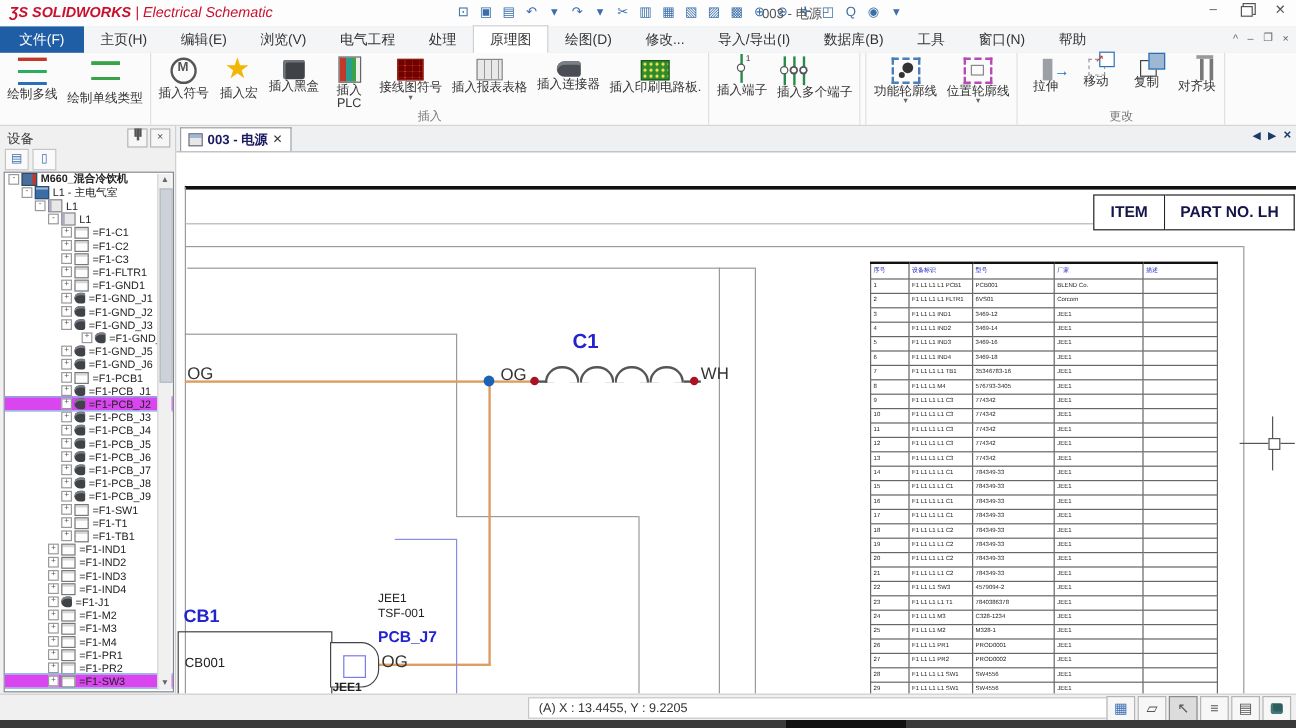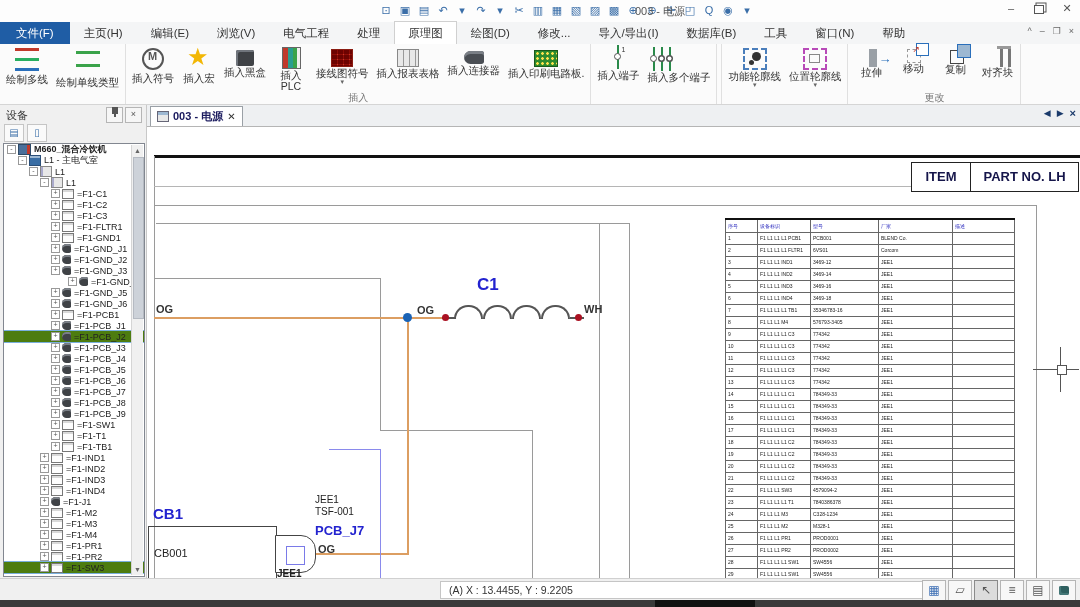--- a/index.html
+++ b/index.html
@@ -76,21 +76,21 @@
   #sidebar{position:absolute;left:0;top:105px;width:146px;height:473px;background:#f0f0f0;border-right:1px solid #c8c8c8;}
   #side-head{position:absolute;left:0;top:2px;width:146px;height:16px;}
   #side-title{position:absolute;left:6px;top:1px;font-size:11px;color:#333;}
   #side-btns{position:absolute;right:4px;top:0;display:flex;gap:2px;}
   .sb{width:15px;height:14px;border:1px solid #b5b5b5;background:#f6f6f6;font-size:9px;line-height:13px;text-align:center;color:#555;}
   .pin-glyph{display:inline-block;width:2px;height:7px;background:#555;box-shadow:-2px -3px 0 0 #555,0 -3px 0 0 #555,2px -3px 0 0 #555;margin-top:2px;}
   #side-tools{position:absolute;left:4px;top:19px;display:flex;gap:3px;align-items:center;}
   .st{width:18px;height:16px;border:1px solid #c5c5c5;background:#fafafa;font-size:10px;text-align:center;line-height:15px;color:#3a6ea8;}
   #tree{position:absolute;left:3px;top:38px;width:140px;height:432px;background:#fff;border:1px solid #828790;overflow:hidden;}
   .trow{height:11px;display:flex;align-items:center;font-size:9px;color:#222;white-space:nowrap;}
-  .trow.sel{background:#4d7c0f;outline:1px solid #7aafdd;}
+  .trow.sel{background:#d946ef;outline:1px solid #7aafdd;}
   .trow .exp{width:7px;height:7px;border:1px solid #999;background:#fff;font-size:7px;line-height:6px;text-align:center;color:#555;margin-right:2px;flex:none;}
   .tico{flex:none;margin-right:3px;}
   .tico-box{width:10px;height:8px;background:#fdfdfd;border:1px solid #777;box-shadow:inset 0 2px 0 #d8d8d8;}
   .tico-plug{width:9px;height:9px;background:#3f4246;border-radius:50% 20% 20% 50%;box-shadow:inset 0 2px 0 #7a7f86;}
   .tico-root{width:11px;height:9px;background:#4a6f9a;border:1px solid #2e4a68;box-shadow:inset -3px 0 0 #c0392b;}
   .tico-book{width:10px;height:9px;background:#3a6ea5;border:1px solid #2a4e78;box-shadow:inset 0 2px 0 #9db8d2;}
   .tico-loc{width:10px;height:9px;background:#e8e8e8;border:1px solid #888;box-shadow:inset 2px 0 0 #aac;}
   #tree-scroll{position:absolute;right:1px;top:1px;width:11px;height:430px;background:#f0f0f0;border-left:1px solid #d5d5d5;}
   #tree-thumb{position:absolute;left:1px;top:12px;width:9px;height:160px;background:#cdd2d9;border:1px solid #b5bac2;}
   .scr-arrow{position:absolute;left:0;width:11px;height:11px;font-size:7px;text-align:center;line-height:11px;color:#666;}
@@ -101,21 +101,21 @@
   #doctab .tlabel{font-size:11px;color:#1a1a5e;font-weight:bold;}
   #doctab .tclose{font-size:10px;color:#333;font-weight:bold;}
   #tabnav{position:absolute;right:4px;top:3px;display:flex;gap:6px;color:#1a3a6b;font-size:9px;font-weight:bold;}
   
   #canvas{position:absolute;left:147px;top:126px;width:933px;height:452px;background:#fff;border-top:1px solid #b5b5b5;overflow:hidden;}
   .ln{position:absolute;background:#9a9a9a;}
   .lnb{position:absolute;background:#8a8aec;}
   .lno{position:absolute;background:#dc9e62;}
   .dot{position:absolute;border-radius:50%;}
   .clbl{position:absolute;color:#2323cf;font-weight:bold;}
-  .slbl{position:absolute;color:#333;font-size:11px;font-weight:bold;}
+  .slbl{position:absolute;color:#333;font-size:14px;font-weight:normal;}
   .blk{position:absolute;color:#222;}
   .arc{position:absolute;width:29px;height:14px;border:2px solid #555;border-bottom:none;border-radius:14px 14px 0 0;box-sizing:border-box;}
   #titleblock{position:absolute;left:764px;top:35px;display:flex;}
   #titleblock div{border:1px solid #222;background:#fff;height:28px;line-height:28px;text-align:center;font-size:13px;color:#15154a;font-weight:bold;}
   #tb-item{width:58px;}
   #tb-part{width:107px;border-left:none!important;}
   
   #bom{position:absolute;left:578px;top:91px;border-collapse:collapse;table-layout:fixed;background:#fff;}
   #bom td,#bom th{border:1px solid #666;font-size:5px;padding:0 2px;overflow:hidden;white-space:nowrap;font-weight:normal;text-align:left;color:#222;height:12px;box-sizing:border-box;}
   #bom th{color:#2222bb;height:13px;border-top:2px solid #111;}
@@ -131,20 +131,26 @@
   .si-grid{color:#3c6eb4;}
   .robot{display:inline-block;width:10px;height:9px;background:#2e5f5f;border-radius:2px;margin-top:5px;box-shadow:inset 2px -2px 0 #477;position:relative;}
   
   #taskbar{position:absolute;left:0;top:600px;width:1080px;height:7px;background:#3a3a3a;}
   #taskbar .seg{position:absolute;left:655px;width:100px;height:7px;background:#111;}
 </style>
 </head>
 <body>
 
 <div id="titlebar">
+  <div id="logo">
+    <span>ƷS</span>
+    <span>SOLIDWORKS</span>
+    <span class="prod">|</span>
+    <span class="prod">Electrical Schematic</span>
+  </div>
   <div id="qat">
       <span class="qat-i">⊡</span>
       <span class="qat-i">▣</span>
       <span class="qat-i">▤</span>
       <span class="qat-i">↶</span>
       <span class="qat-i">▾</span>
       <span class="qat-i">↷</span>
       <span class="qat-i">▾</span>
       <span class="qat-i">✂</span>
       <span class="qat-i">▥</span>

